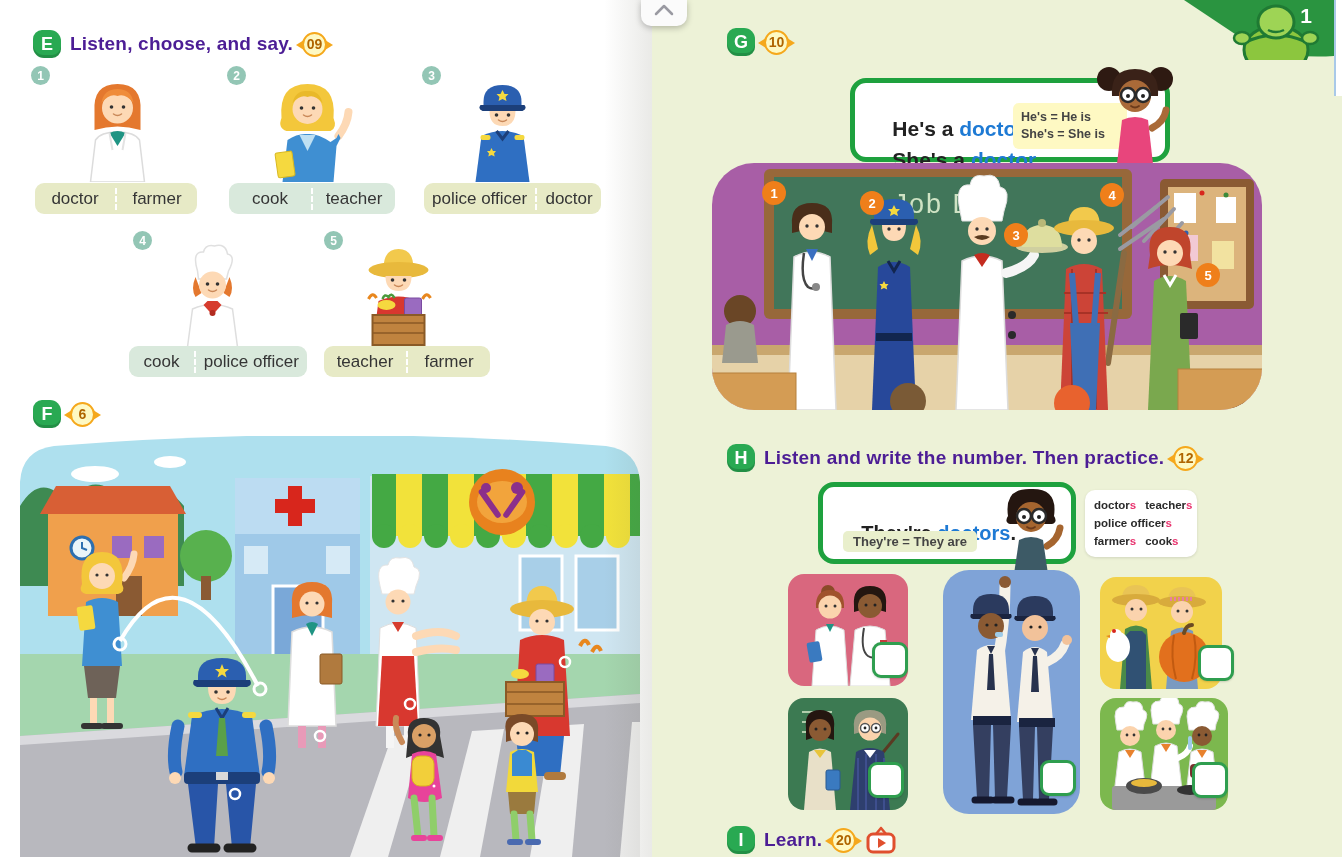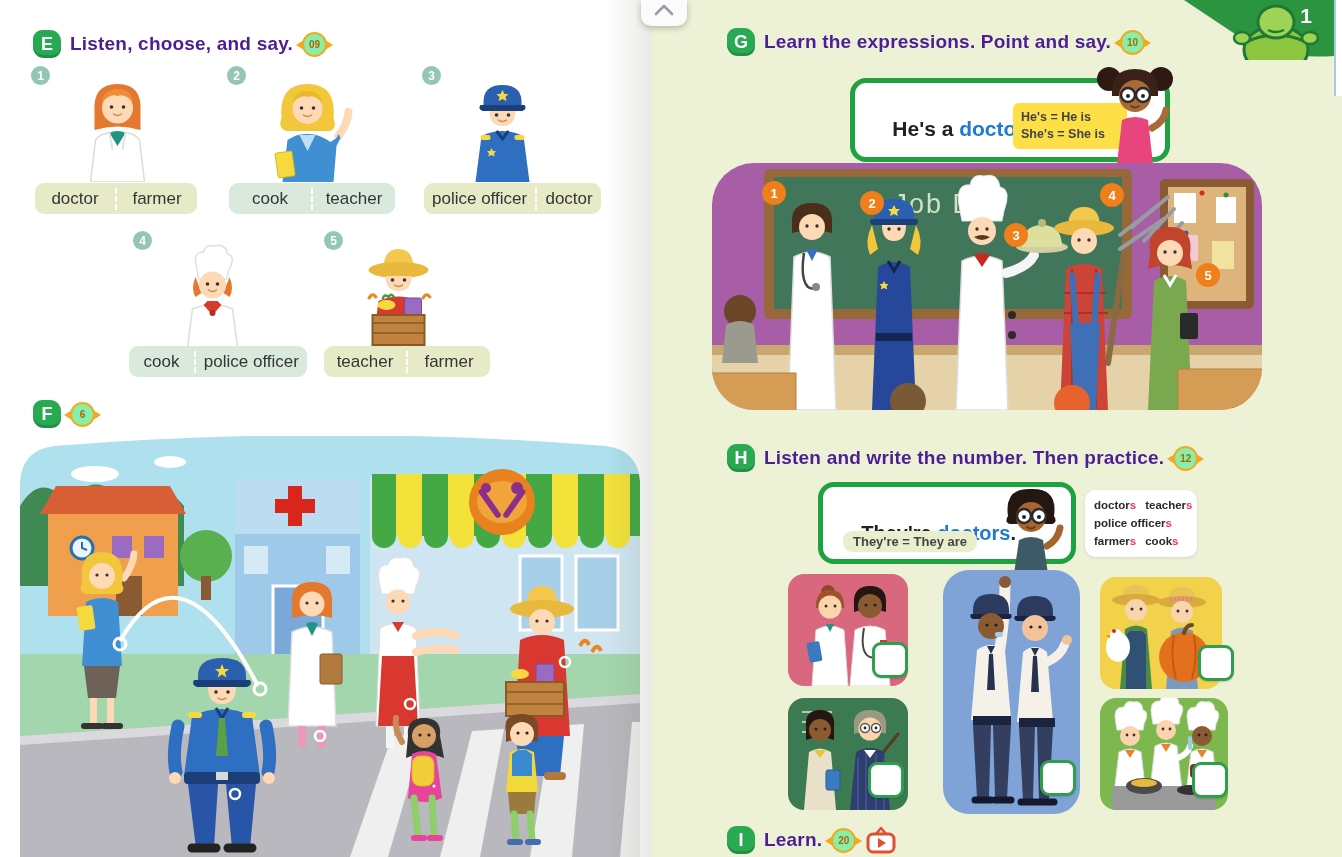--- a/index.html
+++ b/index.html
@@ -16,42 +16,42 @@
     border-left:2px solid #a9c9e8; }
 
   
   .section-header { position:absolute; display:flex; align-items:center; gap:9px; }
   .chip { width:28px; height:28px; border-radius:9px 11px 9px 11px; background:#29a952;
     color:#fff; font-weight:bold; font-size:18px; display:flex; align-items:center; justify-content:center;
     box-shadow:inset 0 -3px 0 rgba(0,0,0,0.15); }
   .section-title { font-size:19px; font-weight:bold; color:#4c1d95; letter-spacing:0.2px; }
 
   
-  .audio-badge { position:relative; width:25px; height:25px; background:#86efac;
+  .audio-badge { position:relative; width:25px; height:25px; background:#fef9c3;
     border:2px solid #f5a81c; border-radius:50%; display:flex; align-items:center; justify-content:center;
-    font-size:10px; font-weight:bold; color:#b06500; }
+    font-size:14px; font-weight:bold; color:#b06500; }
   .audio-badge::before { content:""; position:absolute; left:-8px; top:6px;
     border-top:5px solid transparent; border-bottom:5px solid transparent; border-right:8px solid #f5a81c; }
   .audio-badge::after { content:""; position:absolute; right:-8px; top:6px;
     border-top:5px solid transparent; border-bottom:5px solid transparent; border-left:8px solid #f5a81c; }
 
   
   .e-num { position:absolute; width:19px; height:19px; border-radius:50%; background:#93c6b5;
     color:#fff; font-size:12px; font-weight:bold; display:flex; align-items:center; justify-content:center; }
   .word-box { position:absolute; height:31px; border-radius:9px; display:flex; align-items:center; }
   .word-box.olive { background:#e7eac6; }
   .word-box.teal  { background:#d9e9dc; }
   .word-box .w { flex:1; text-align:center; font-size:17px; color:#353535; cursor:pointer; white-space:nowrap; padding:0 8px; }
   .word-box .div { width:0; height:22px; border-left:2px dashed #ffffff; }
 
   
   .exp-card { position:absolute; background:#fff; border:5px solid #1ea13e; border-radius:16px; }
   .exline { white-space:pre; font-weight:bold; color:#222; }
   .exline .blue { color:#1e7ad4; }
-  .note-box { background:#fde047; border-radius:6px; color:#444; font-weight:bold; }
+  .note-box { background:#fef9c3; border-radius:6px; color:#444; font-weight:bold; }
   .note-pill { background:#e9efcc; border-radius:5px; color:#444; font-weight:bold; }
 
   
   #word-list { position:absolute; left:1085px; top:490px; width:112px; background:#fff; border-radius:10px;
     padding:7px 9px; box-shadow:0 1px 3px rgba(0,0,0,0.12); font-size:11.5px; font-weight:bold; color:#2a2a2a;
     line-height:1.55; }
   #word-list .wl-line { display:flex; gap:9px; white-space:nowrap; }
   .plural-s { color:#e8336e; }
 
   
@@ -360,27 +360,29 @@
       <circle cx="215" cy="358" r="5" fill="none" stroke="#fff" stroke-width="2.5"></circle>
     </g>
   </svg>
 </div>
 
 <div id="right-page"></div>
 <div id="gutter"></div>
 
 <div class="section-header" style="left:727px; top:28px;">
   <div class="chip">G</div>
-  <div class="section-title">Learn the expressions. Point and say.</div>
   <div class="audio-badge">10</div>
 </div>
 
 <div class="exp-card" style="left:850px; top:78px; width:320px; height:84px;">
   <div class="exline abs" style="left:14px; top:10px; font-size:21px;">
     <span>He's a </span><span class="blue">doctor</span><span>.</span>
+  </div>
+  <div class="exline abs" style="left:14px; top:41px; font-size:21px;">
+    <span>She's a </span><span class="blue">doctor</span><span>.</span>
   </div>
   <div class="note-box abs" style="left:158px; top:20px; width:114px; height:46px; font-size:12.5px; padding:6px 8px; line-height:1.35;">
     <div>He's = He is</div>
     <div>She's = She is</div>
   </div>
 </div>
 
 <svg class="abs" style="left:1092px; top:64px;" width="86" height="100" viewBox="0 0 86 100">
   <circle cx="17" cy="15" r="12" fill="#2e1a12"></circle>
     <circle cx="69" cy="15" r="12" fill="#2e1a12"></circle>
@@ -513,21 +515,21 @@
 <div class="section-header" style="left:727px; top:444px;">
   <div class="chip">H</div>
   <div class="section-title">Listen and write the number. Then practice.</div>
   <div class="audio-badge">12</div>
 </div>
 
 <div class="exp-card" style="left:818px; top:482px; width:258px; height:82px;">
   <div class="exline abs" style="left:16px; top:12px; font-size:20px;">
     <span>They're </span><span class="blue">doctors</span><span>.</span>
   </div>
-  <div class="note-pill abs" style="left:20px; top:44px; padding:3px 10px; font-size:13px;border-radius:9px;">They're = They are</div>
+  <div class="note-pill abs" style="left:20px; top:44px; padding:3px 10px; font-size:13px;">They're = They are</div>
 </div>
 
 <svg class="abs" style="left:992px; top:486px;" width="78" height="88" viewBox="0 0 78 88">
   <path d="M16,30 Q12,2 39,3 Q66,2 62,30 Q66,36 60,38 L18,38 Q12,36 16,30 Z" fill="#241610"></path>
   <circle cx="39" cy="31" r="15" fill="#a5652f"></circle>
   <path d="M55,60 Q66,54 68,42" stroke="#a5652f" stroke-width="7" fill="none" stroke-linecap="round"></path>
   <circle cx="32" cy="30" r="7" fill="#fff" stroke="#2a2a2a" stroke-width="2.5"></circle>
   <circle cx="47" cy="30" r="7" fill="#fff" stroke="#2a2a2a" stroke-width="2.5"></circle>
   <circle cx="32" cy="31" r="2" fill="#222"></circle>
     <circle cx="47" cy="31" r="2" fill="#222"></circle>

